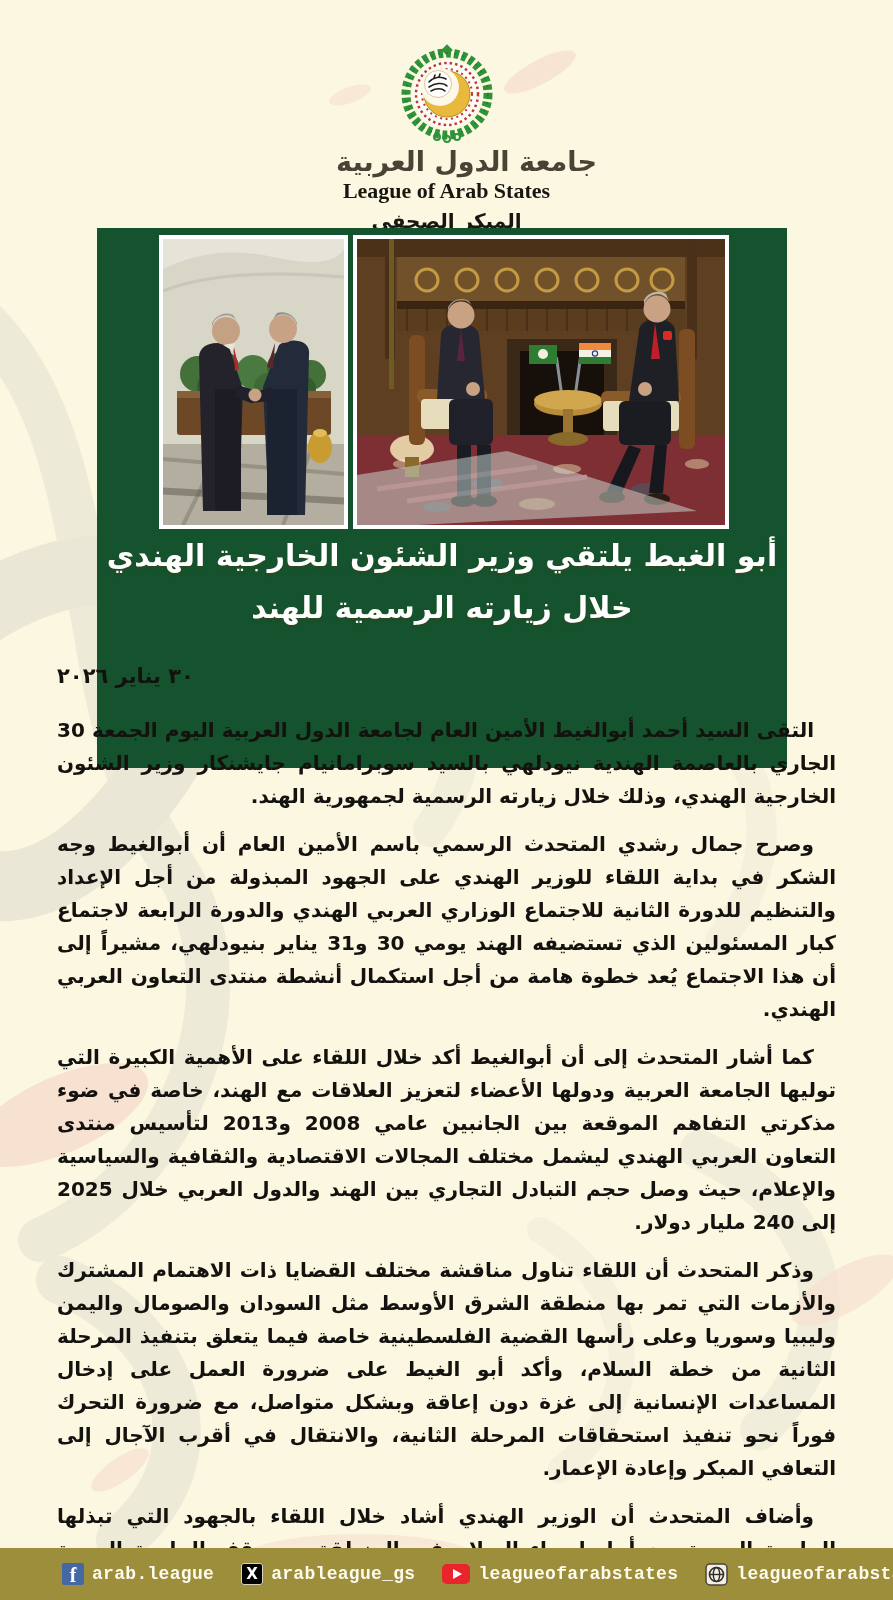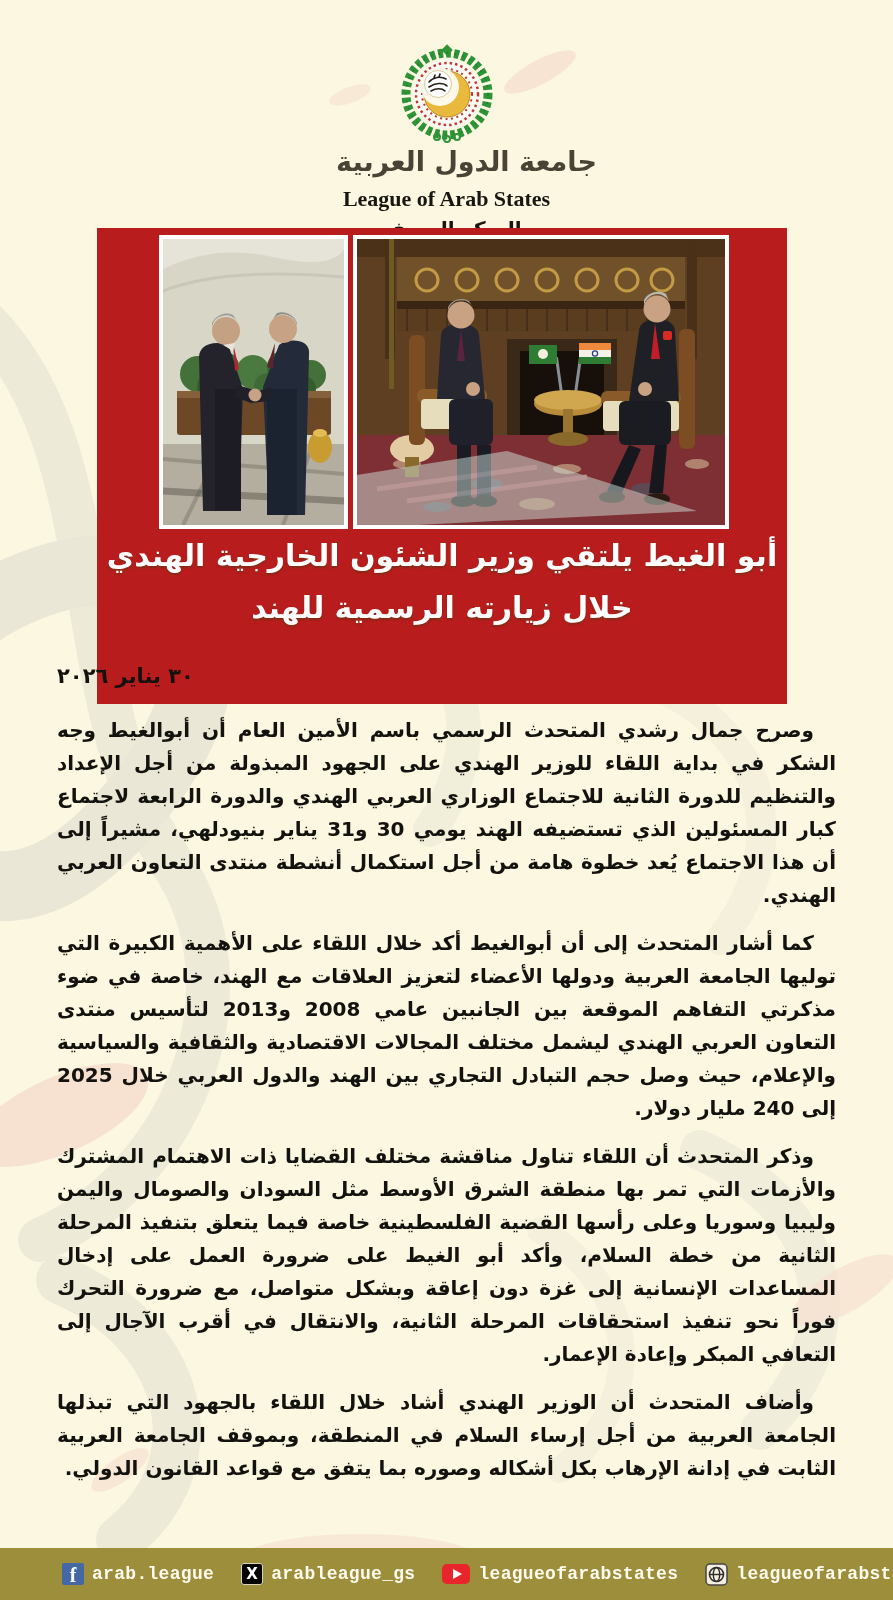--- a/index.html
+++ b/index.html
@@ -9,24 +9,24 @@
     background:#fbf7e1;
     overflow:hidden;
     font-family:"DejaVu Sans",sans-serif;
   }
   
   .watermark{position:absolute;left:0;top:0;width:893px;height:1600px;pointer-events:none;}
   
   .masthead{position:absolute;left:0;right:0;top:44px;text-align:center;}
   .emblem{display:block;margin:0 auto;}
   .org-ar{font-size:27px;font-weight:bold;color:#4a4234;letter-spacing:1px;direction:rtl;margin-top:2px;padding-left:40px;}
-  .org-en{font-family:"Liberation Serif",serif;font-size:22px;font-weight:bold;color:#181611;margin-top:9px;}
+  .org-en{font-family:"Liberation Serif",serif;font-size:22px;font-weight:bold;color:#181611;margin-top:1px;}
   .office-ar{font-size:20px;font-weight:bold;color:#181611;direction:rtl;margin-top:5px;}
   
-  .photo-panel{position:absolute;left:97px;top:228px;width:690px;height:476px;background:#b91c1c;}
+  .photo-panel{position:absolute;left:97px;top:228px;width:690px;height:540px;background:#14532d;}
   .photos{position:absolute;left:62px;top:7px;display:flex;gap:5px;}
   .photo{background:#fff;padding:4px;margin:0;line-height:0;}
   .photo svg{display:block;}
   .headline{
     position:absolute;left:0;right:0;top:302px;
     text-align:center;direction:rtl;
     color:#ffffff;font-weight:bold;font-size:30px;line-height:52px;
     text-shadow:0 2px 2px rgba(70,62,20,.45);
   }
   
@@ -271,20 +271,21 @@
     </div>
 
     <div class="headline">
       <div>أبو الغيط يلتقي وزير الشئون الخارجية الهندي</div>
       <div>خلال زيارته الرسمية للهند</div>
     </div>
   </section>
 
   <main class="article">
     <div class="date">٣٠ يناير ٢٠٢٦</div>
+    <p>التقى السيد أحمد أبوالغيط الأمين العام لجامعة الدول العربية اليوم الجمعة 30 الجاري بالعاصمة الهندية نيودلهي بالسيد سوبرامانيام جايشنكار وزير الشئون الخارجية الهندي، وذلك خلال زيارته الرسمية لجمهورية الهند.</p>
     <p>وصرح جمال رشدي المتحدث الرسمي باسم الأمين العام أن أبوالغيط وجه الشكر في بداية اللقاء للوزير الهندي على الجهود المبذولة من أجل الإعداد والتنظيم للدورة الثانية للاجتماع الوزاري العربي الهندي والدورة الرابعة لاجتماع كبار المسئولين الذي تستضيفه الهند يومي 30 و31 يناير بنيودلهي، مشيراً إلى أن هذا الاجتماع يُعد خطوة هامة من أجل استكمال أنشطة منتدى التعاون العربي الهندي.</p>
     <p>كما أشار المتحدث إلى أن أبوالغيط أكد خلال اللقاء على الأهمية الكبيرة التي توليها الجامعة العربية ودولها الأعضاء لتعزيز العلاقات مع الهند، خاصة في ضوء مذكرتي التفاهم الموقعة بين الجانبين عامي 2008 و2013 لتأسيس منتدى التعاون العربي الهندي ليشمل مختلف المجالات الاقتصادية والثقافية والسياسية والإعلام، حيث وصل حجم التبادل التجاري بين الهند والدول العربي خلال 2025 إلى 240 مليار دولار.</p>
     <p>وذكر المتحدث أن اللقاء تناول مناقشة مختلف القضايا ذات الاهتمام المشترك والأزمات التي تمر بها منطقة الشرق الأوسط مثل السودان والصومال واليمن وليبيا وسوريا وعلى رأسها القضية الفلسطينية خاصة فيما يتعلق بتنفيذ المرحلة الثانية من خطة السلام، وأكد أبو الغيط على ضرورة العمل على إدخال المساعدات الإنسانية إلى غزة دون إعاقة وبشكل متواصل، مع ضرورة التحرك فوراً نحو تنفيذ استحقاقات المرحلة الثانية، والانتقال في أقرب الآجال إلى التعافي المبكر وإعادة الإعمار.</p>
     <p>وأضاف المتحدث أن الوزير الهندي أشاد خلال اللقاء بالجهود التي تبذلها الجامعة العربية من أجل إرساء السلام في المنطقة، وبموقف الجامعة العربية الثابت في إدانة الإرهاب بكل أشكاله وصوره بما يتفق مع قواعد القانون الدولي.</p>
   </main>
 
   <footer class="footer">
 
     <div class="footer-item">
       <span class="icon-fb">f</span>

